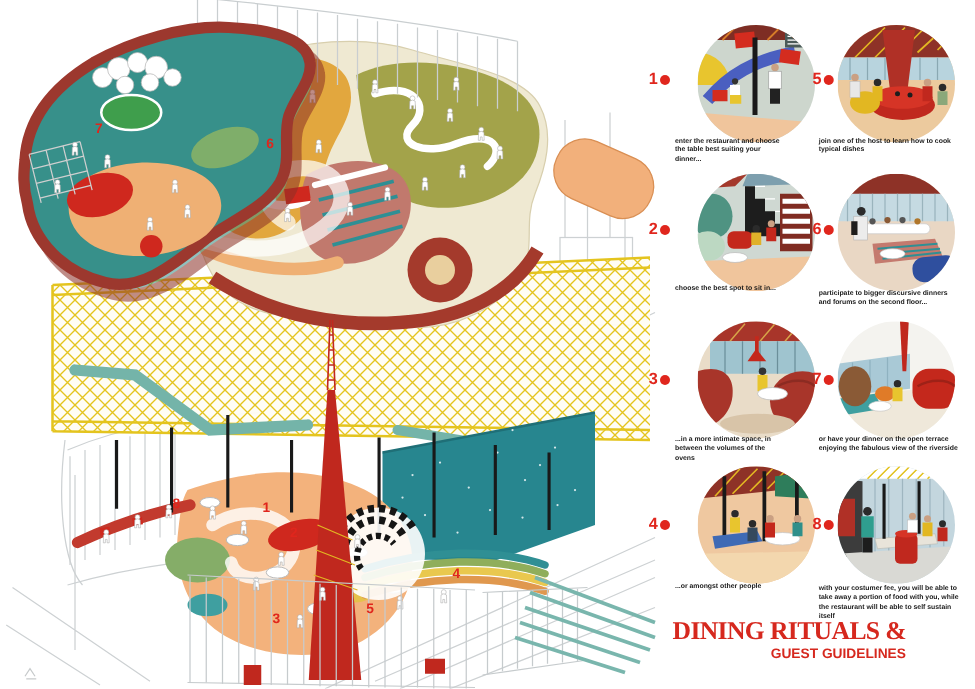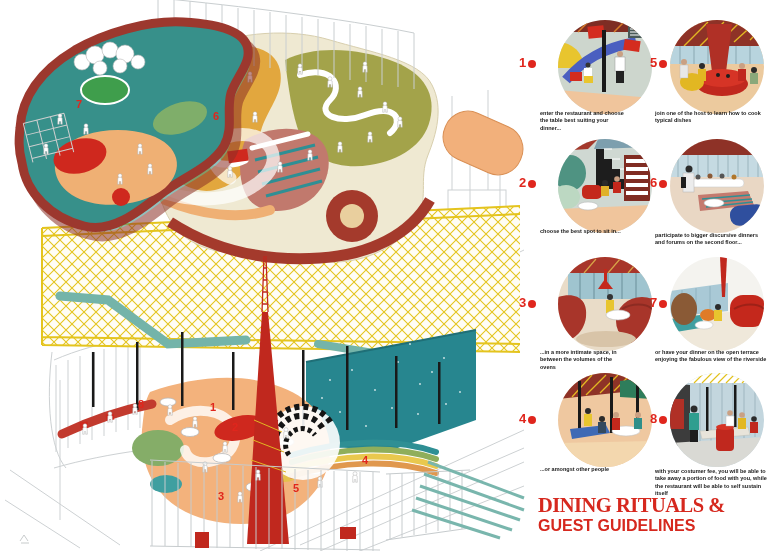--- a/index.html
+++ b/index.html
@@ -14,21 +14,21 @@
   .circle svg{display:block;}
   .step-marker{position:absolute;display:flex;align-items:center;gap:2px;}
   .step-num{color:#e0261d;font-weight:bold;font-size:13px;line-height:1;}
   .step-dot{width:8px;height:8px;border-radius:50%;background:#e0261d;margin-top:3px;}
   .caption{position:absolute;font-size:5.5px;line-height:1.35;color:#1a1a1a;
            font-weight:bold;letter-spacing:0;}
   .cap-a{width:88px;}
   .cap-b{width:112px;}
   .title-block{position:absolute;left:538px;top:495px;}
   .title-line1{color:#d6281e;font-weight:bold;font-size:20.5px;letter-spacing:-0.5px;line-height:1.05;font-family:Liberation Serif, serif;}
-  .title-line2{color:#d6281e;font-weight:bold;font-size:16px;letter-spacing:0;line-height:1.1;}
+  .title-line2{color:#d6281e;font-weight:bold;font-size:11px;letter-spacing:0;line-height:1.1;text-align:right;}
   .corner-mark{position:absolute;left:18px;top:532px;width:14px;height:12px;opacity:.55;}
 </style>
 </head>
 <body>
 
 <div class="sheet">
 
   <div class="axon-wrap">
     <svg width="525" height="551" viewBox="0 0 525 551">
       <defs>

